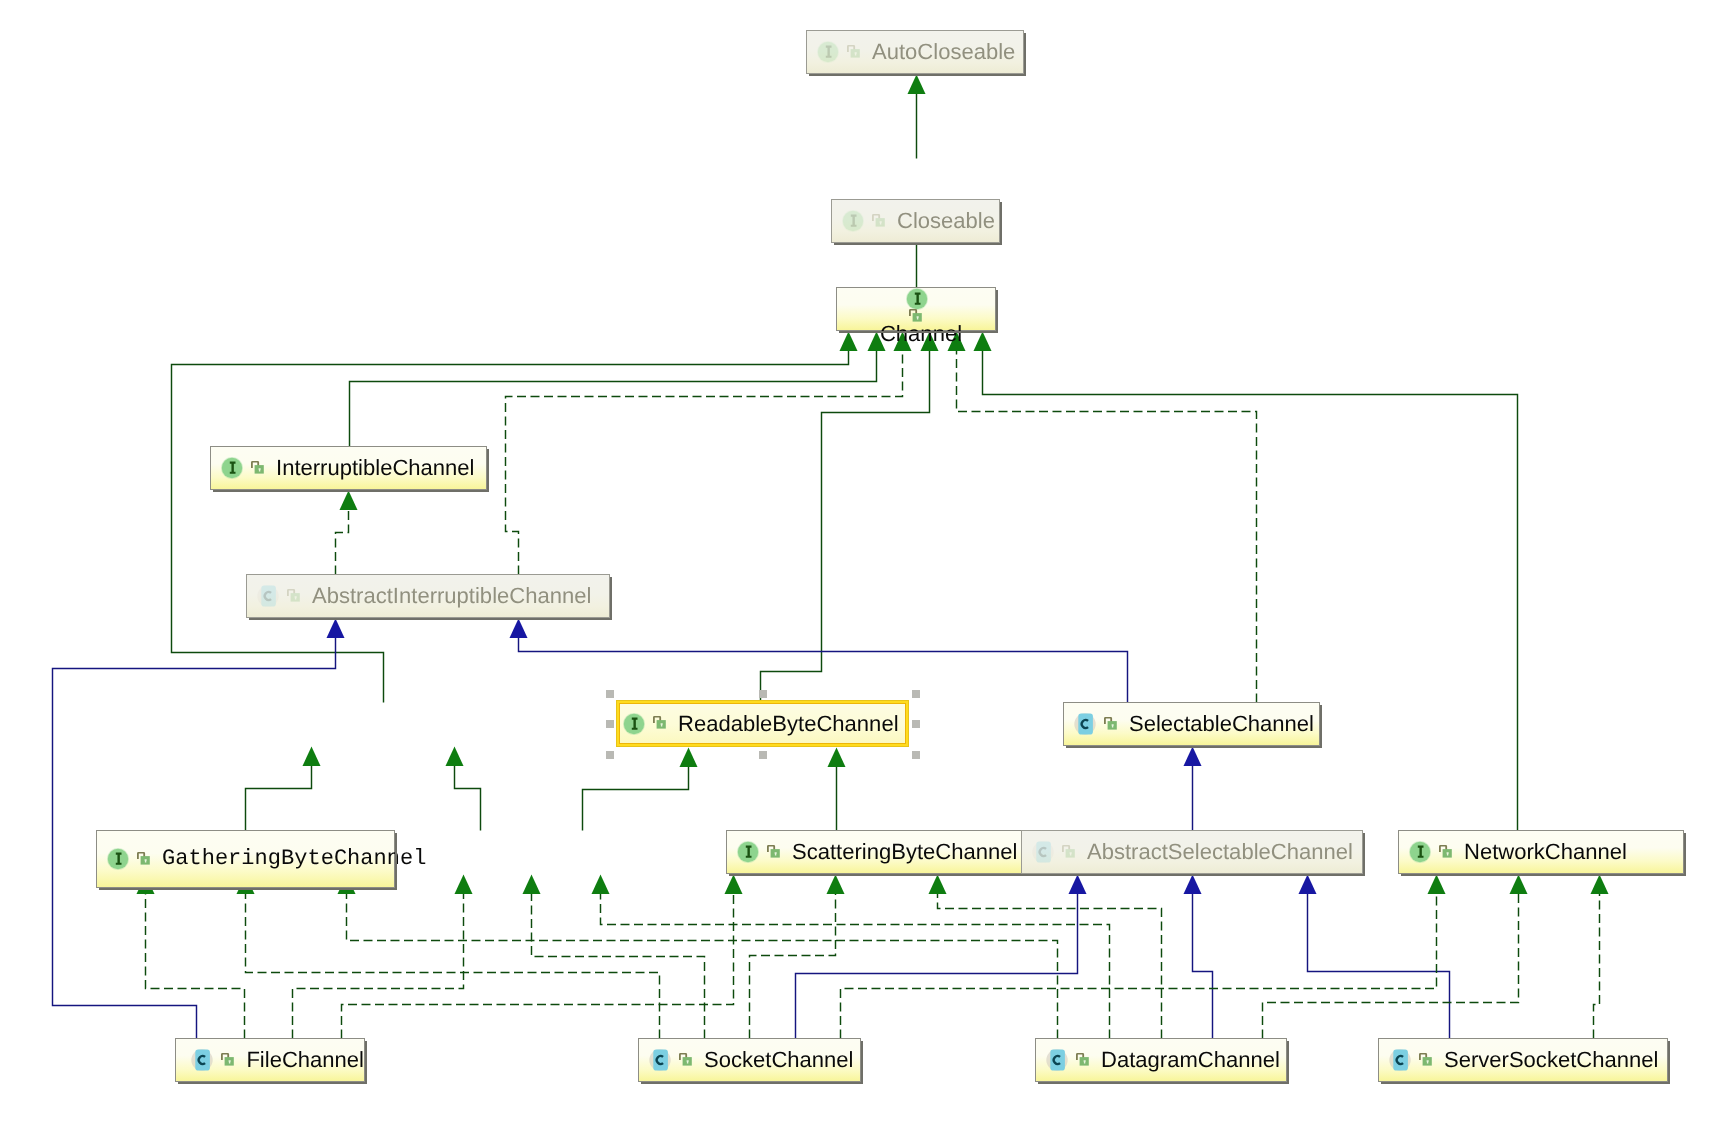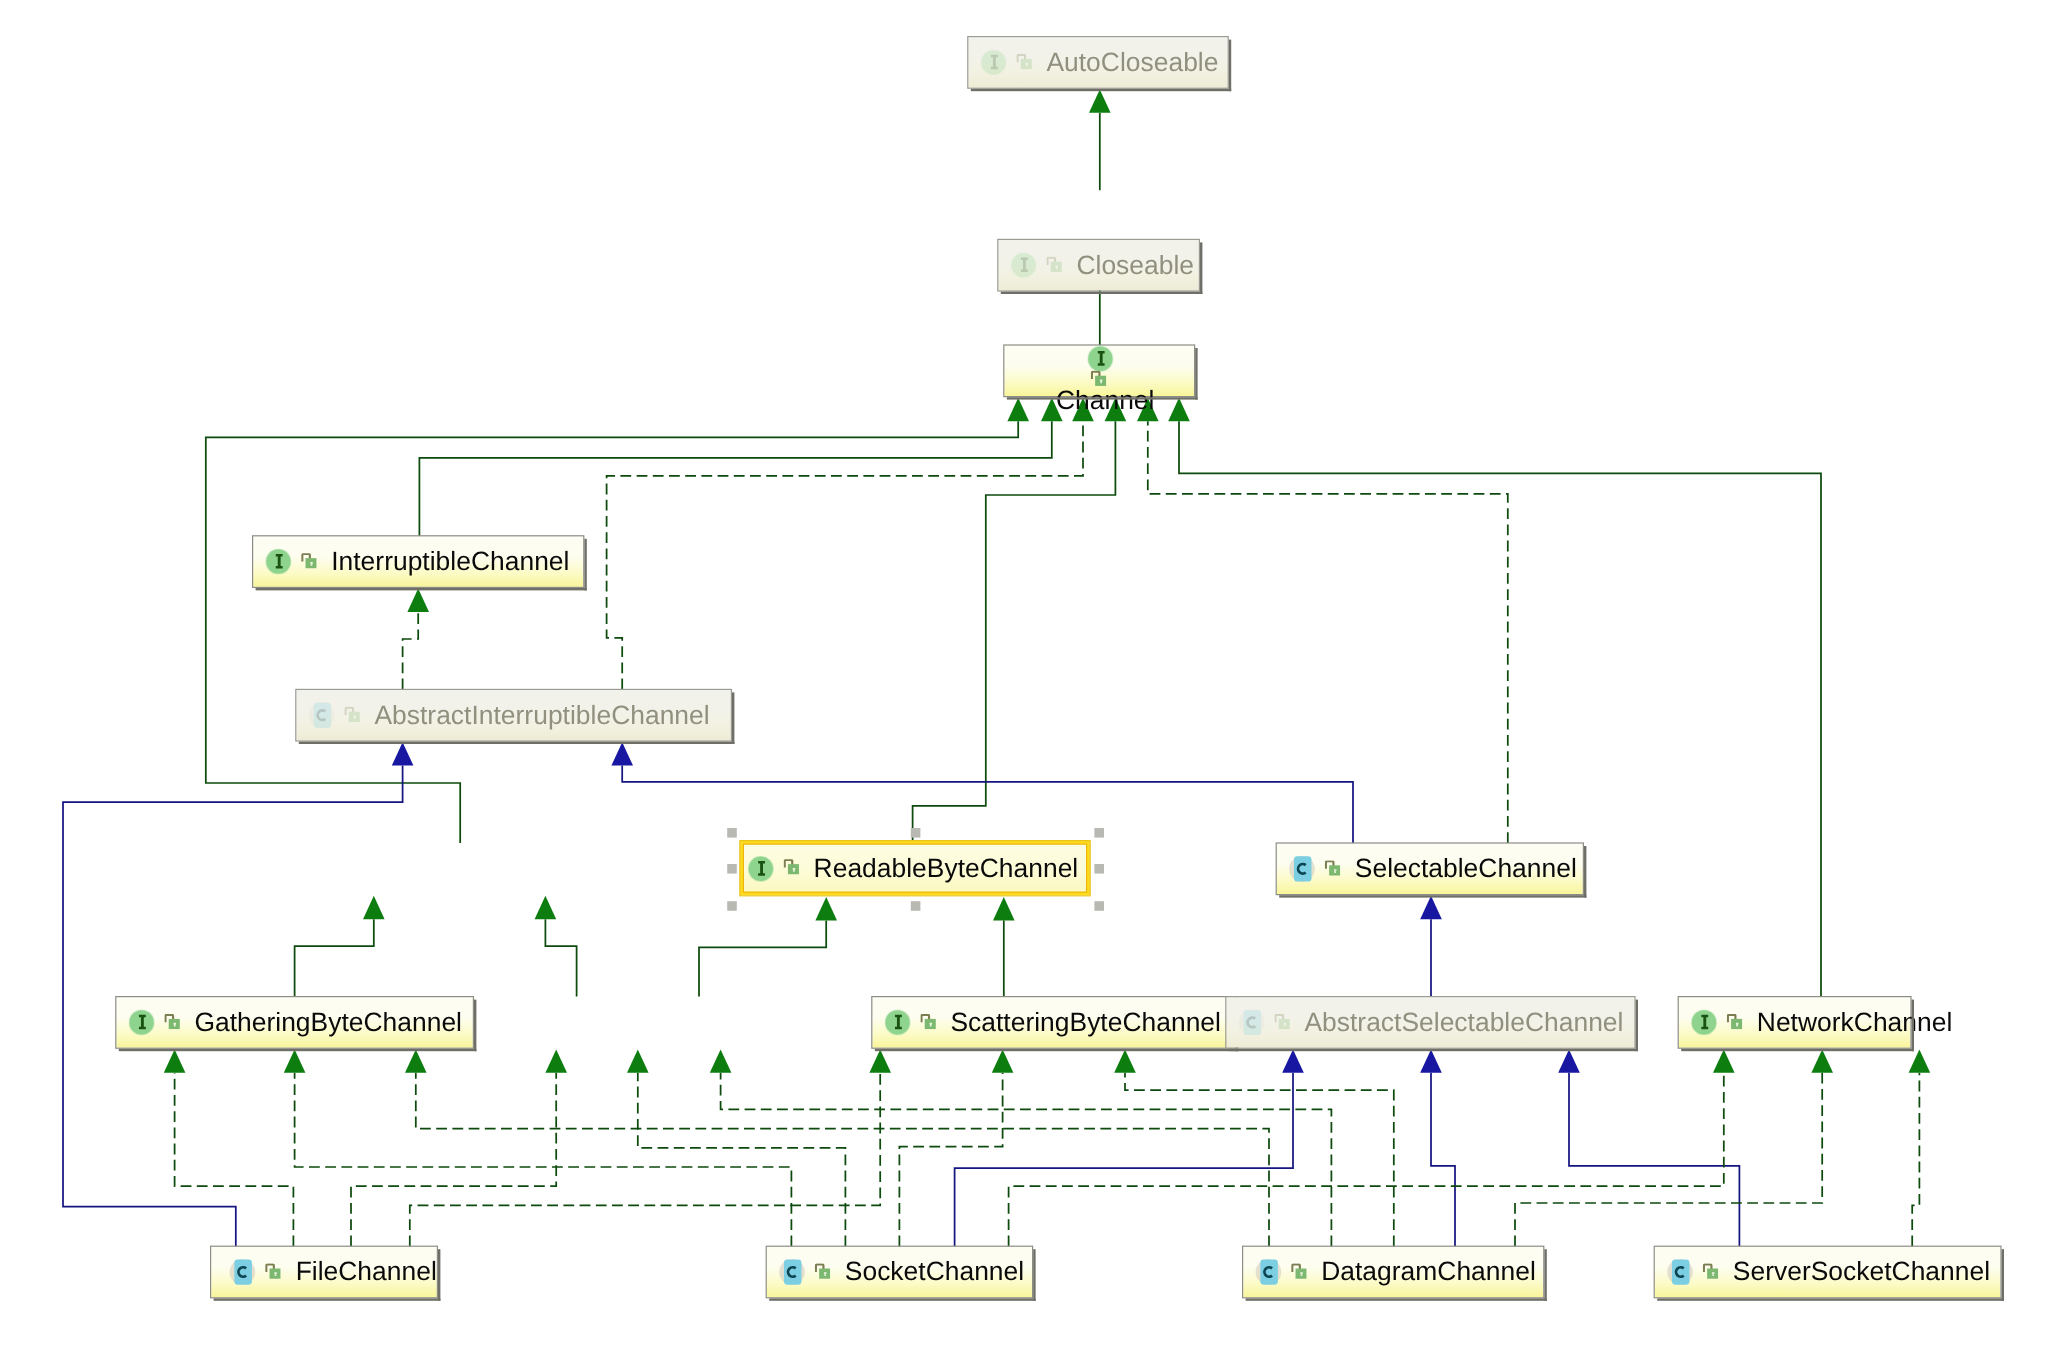--- a/index.html
+++ b/index.html
@@ -197,21 +197,21 @@
           <rect x="4.3" y="0.6" width="14.6" height="21.0" rx="2.8" fill="#7ccfe2"></rect>
           <path d="M14.85 7.0a5.1 5.1 0 1 0 0 8.0l-1.55-1.85a2.75 2.75 0 1 1 0-4.3z" fill="#0c4553"></path>
         </svg>
         <svg class="ico vis" viewBox="0 0 13 13">
           <path d="M0.9 6.9V1.5A0.8 0.8 0 0 1 1.7 0.7h4.7a0.8 0.8 0 0 1 0.8 0.8v4.2" fill="none" stroke="#7d7d52" stroke-width="1.8"></path>
           <rect x="3.6" y="4.1" width="9.2" height="8.5" fill="#7db870"></rect>
           <path d="M7.6 8.0h2.1M8.6 8.8v1.6" stroke="#e6f4dc" stroke-width="1.4"></path>
         </svg>
         <span class="lbl">SelectableChannel</span>
       </div>
-    <div class="node" style="left: 96px; top: 830px; width: 299px; height: 44px;">
+    <div class="node" style="left: 96px; top: 830px; width: 299px; height: 58px; font-family: Liberation Mono, monospace;">
         <i class="shL"></i>
         <i class="shR"></i>
         <svg class="ico kind" viewBox="0 0 22 22">
           <circle cx="11" cy="11" r="11" fill="#9fdb9f" opacity="0.38"></circle>
           <circle cx="11" cy="11" r="10.2" fill="#8ed48e"></circle>
           <path d="M8.8 4.6h5.7v2.05h-1.65v8.0h1.65v2.05H8.8v-2.05h1.65v-8.0H8.8z" fill="#1a5212"></path>
         </svg>
         <svg class="ico vis" viewBox="0 0 13 13">
           <path d="M0.9 6.9V1.5A0.8 0.8 0 0 1 1.7 0.7h4.7a0.8 0.8 0 0 1 0.8 0.8v4.2" fill="none" stroke="#7d7d52" stroke-width="1.8"></path>
           <rect x="3.6" y="4.1" width="9.2" height="8.5" fill="#7db870"></rect>
@@ -242,21 +242,21 @@
           <rect x="4.3" y="0.6" width="14.6" height="21.0" rx="2.8" fill="#7ccfe2"></rect>
           <path d="M14.85 7.0a5.1 5.1 0 1 0 0 8.0l-1.55-1.85a2.75 2.75 0 1 1 0-4.3z" fill="#0c4553"></path>
         </svg>
         <svg class="ico vis" viewBox="0 0 13 13">
           <path d="M0.9 6.9V1.5A0.8 0.8 0 0 1 1.7 0.7h4.7a0.8 0.8 0 0 1 0.8 0.8v4.2" fill="none" stroke="#7d7d52" stroke-width="1.8"></path>
           <rect x="3.6" y="4.1" width="9.2" height="8.5" fill="#7db870"></rect>
           <path d="M7.6 8.0h2.1M8.6 8.8v1.6" stroke="#e6f4dc" stroke-width="1.4"></path>
         </svg>
         <span class="lbl">AbstractSelectableChannel</span>
       </div>
-    <div class="node" style="left: 1398px; top: 830px; width: 195px; height: 44px;">
+    <div class="node" style="left: 1398px; top: 830px; width: 286px; height: 44px;">
         <i class="shL"></i>
         <i class="shR"></i>
         <svg class="ico kind" viewBox="0 0 22 22">
           <circle cx="11" cy="11" r="11" fill="#9fdb9f" opacity="0.38"></circle>
           <circle cx="11" cy="11" r="10.2" fill="#8ed48e"></circle>
           <path d="M8.8 4.6h5.7v2.05h-1.65v8.0h1.65v2.05H8.8v-2.05h1.65v-8.0H8.8z" fill="#1a5212"></path>
         </svg>
         <svg class="ico vis" viewBox="0 0 13 13">
           <path d="M0.9 6.9V1.5A0.8 0.8 0 0 1 1.7 0.7h4.7a0.8 0.8 0 0 1 0.8 0.8v4.2" fill="none" stroke="#7d7d52" stroke-width="1.8"></path>
           <rect x="3.6" y="4.1" width="9.2" height="8.5" fill="#7db870"></rect>

